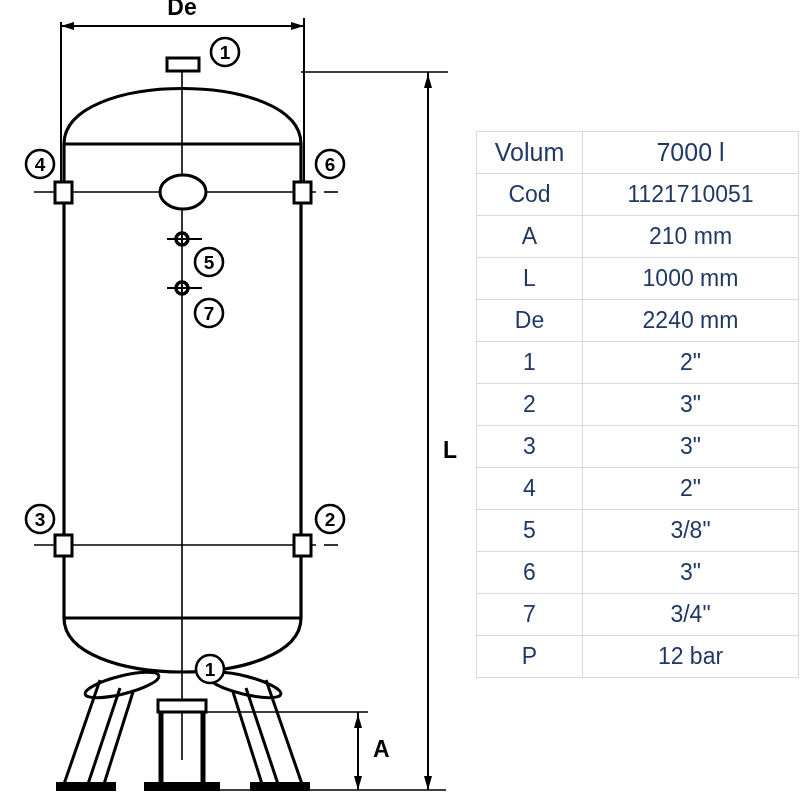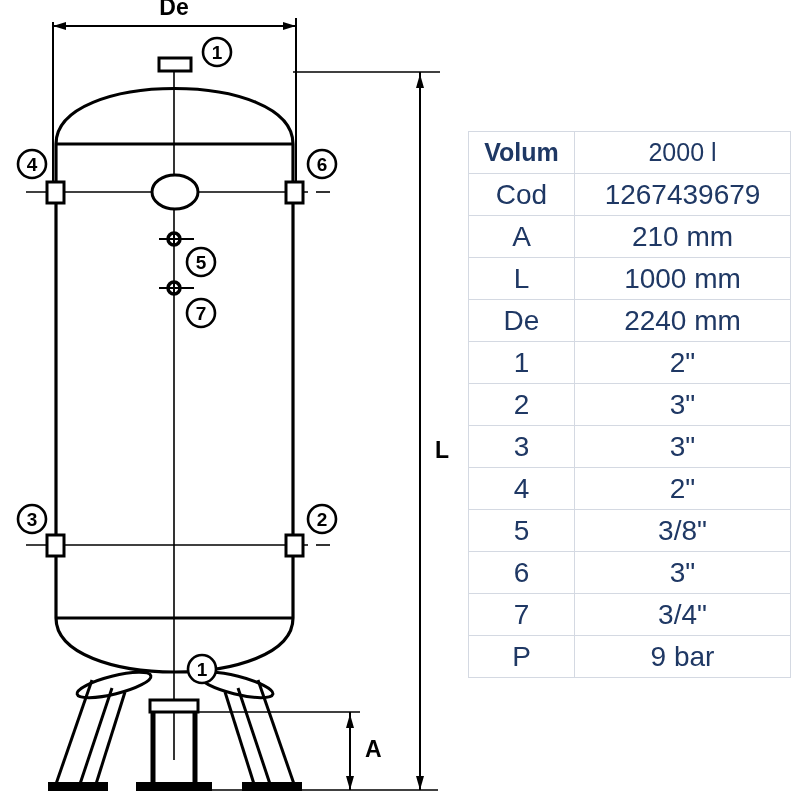--- a/index.html
+++ b/index.html
@@ -9,21 +9,21 @@
   }
   body {
     width: 800px;
     height: 800px;
     position: relative;
     overflow: hidden;
     font-family: "Liberation Sans", sans-serif;
   }
   #stage {
     position: absolute;
-    left: 8px; top: 0;
+    left: 16px; top: 0;
     width: 740px;
     height: 800px;
   }
   #drawing {
     position: absolute;
     left: 0; top: 0;
     width: 450px;
     height: 800px;
   }
   
@@ -38,35 +38,35 @@
     width: 320px;
     table-layout: fixed;
   }
   table.spec td {
     border: 1px solid #d4d9e2;
     color: #1f3864;
     text-align: center;
     vertical-align: middle;
     padding: 0;
     height: 41px;
-    font-size: 28px;
+    font-size: 23px;
     font-family: "Liberation Sans", sans-serif;
     white-space: nowrap;
     overflow: hidden;
   }
   table.spec td.k {
     width: 105px;
   }
   table.spec td.v {
     width: 215px;
   }
   table.spec tr.head td {
     font-size: 25px;
   }
-  table.spec tr.head td.k { font-weight: 700; margin-top: 44px; }
+  table.spec tr.head td.k { font-weight: 400; margin-top: 44px; }
   
   .dimlabel {
     font-family: "Liberation Sans", sans-serif;
     font-weight: bold;
     font-size: 23px;
     fill: #000000;
   }
   .calloutnum {
     font-family: "Liberation Sans", sans-serif;
     font-weight: bold;
@@ -226,25 +226,25 @@
       <text class="calloutnum" x="194" y="676" text-anchor="middle">1</text>
     </g>
 
   </svg>
 
   <div id="spec-table-wrap">
     <table class="spec">
       <tbody id="spec-body">
           <tr class="head">
             <td class="k">Volum</td>
-            <td class="v">2000 l</td>
+            <td class="v">7000 l</td>
           </tr>
           <tr>
             <td class="k">Cod</td>
-            <td class="v">1267439679</td>
+            <td class="v">1121710051</td>
           </tr>
           <tr>
             <td class="k">A</td>
             <td class="v">210 mm</td>
           </tr>
           <tr>
             <td class="k">L</td>
             <td class="v">1000 mm</td>
           </tr>
           <tr>
@@ -274,19 +274,19 @@
           <tr>
             <td class="k">6</td>
             <td class="v">3"</td>
           </tr>
           <tr>
             <td class="k">7</td>
             <td class="v">3/4"</td>
           </tr>
           <tr>
             <td class="k">P</td>
-            <td class="v">9 bar</td>
+            <td class="v">12 bar</td>
           </tr>
         </tbody>
     </table>
   </div>
 
 </div>
 
 </body></html>

